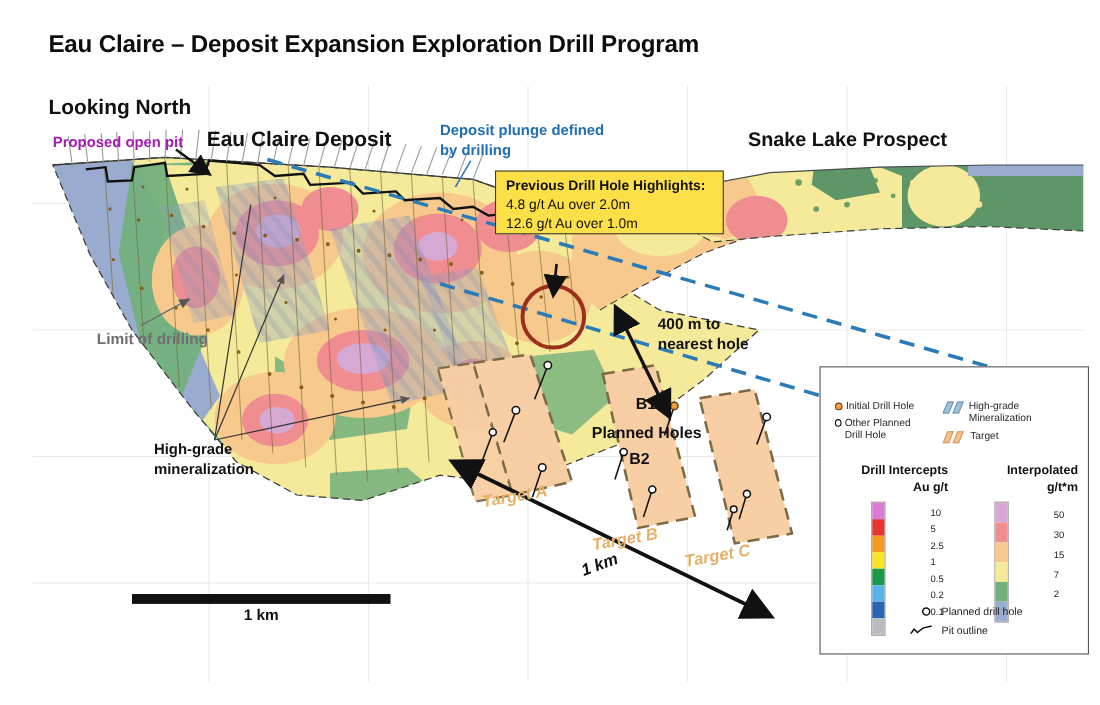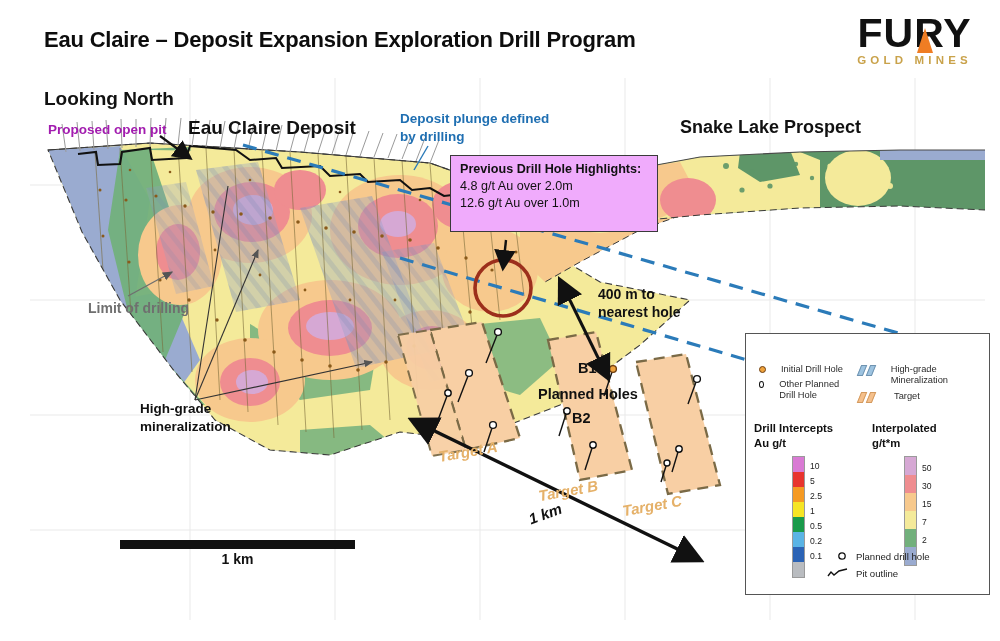--- a/index.html
+++ b/index.html
@@ -52,59 +52,59 @@
   .tgt-a{left:438px;top:443px;transform:rotate(-10deg);}
   .tgt-b{left:538px;top:482px;transform:rotate(-10deg);}
   .tgt-c{left:622px;top:497px;transform:rotate(-10deg);}
 
   .lbl-1km-diag{left:528px;top:505px;font-size:15px;font-weight:bold;
                 font-style:italic;color:#111;transform:rotate(-20deg);}
 
   
   .callout{
     position:absolute;left:450px;top:155px;width:208px;
-    background:#f0abfc;border:1.4px solid #3a3a3a;
-    padding:6px 8px 19px 9px;box-sizing:border-box;
+    background:#fde047;border:1.4px solid #3a3a3a;
+    padding:6px 8px 0 9px;box-sizing:border-box;
   }
   .callout .ch{font-size:12.6px;font-weight:bold;color:#111;margin-bottom:2px;}
   .callout .cl{font-size:12.6px;color:#111;line-height:1.34;}
 
   
   .scalebar{position:absolute;left:120px;top:540px;width:235px;height:9px;
             background:#111;}
   .scalelbl{position:absolute;left:120px;top:551px;width:235px;text-align:center;
             font-size:14px;font-weight:bold;color:#111;}
 
   
   .legend{
     position:absolute;left:745px;top:333px;width:245px;height:262px;
     background:#fff;border:1.3px solid #555;box-sizing:border-box;
     font-size:9px;
   }
   .legend-title{text-align:center;font-size:13px;font-weight:bold;
                 color:#111;margin-top:7px;letter-spacing:.2px;}
-  .lg-row{position:absolute;display:flex;align-items:flex-start;gap:15px;}
+  .lg-row{position:absolute;display:flex;align-items:flex-start;gap:3px;}
   .lg-txt{font-size:9.3px;color:#2b2b2b;line-height:1.22;}
 
   .dot-initial{width:7px;height:7px;border-radius:50%;background:#f0a33c;
                border:1.6px solid #6e3f12;box-sizing:border-box;margin-top:2px;}
   .dot-open{width:7px;height:7px;border-radius:50%;background:#fff;
             border:1.6px solid #111;box-sizing:border-box;margin-top:2px;}
 
   .swatch{width:20px;height:11px;position:relative;margin-top:1px;}
   .swatch i{position:absolute;top:0;width:6px;height:11px;display:block;
             transform:skewX(-22deg);}
   .sw-hg i{background:#9dc3e0;border:.7px solid #6f93b0;box-sizing:border-box;}
   .sw-tg i{background:#f5c08c;border:.7px solid #d39a5f;box-sizing:border-box;}
 
   .ramp-head{position:absolute;font-size:11.3px;font-weight:bold;color:#111;
-             text-align:left;line-height:1.2;}
+             text-align:right;line-height:1.2;}
   .ramp{position:absolute;width:13px;border:.8px solid #9a9a9a;box-sizing:border-box;}
   .ramp b{display:block;width:100%;}
-  .ramp-ticks{position:absolute;font-size:8.6px;color:#222;}
+  .ramp-ticks{position:absolute;font-size:8.6px;color:#222;margin-left:36px;}
   .ramp-ticks span{display:block;}
 
   .lg-bottom{position:absolute;font-size:9.6px;color:#1d1d1d;}
 
   svg.lay{position:absolute;left:0;top:0;width:1000px;height:641px;
           pointer-events:none;}
 </style>
 </head>
 <body>
 
@@ -411,25 +411,20 @@
     <path d="M195,400 L372,362" stroke="#333" stroke-width="1.1" fill="none" marker-end="url(#arrThin)"></path>
     <path d="M195,400 L228,186" stroke="#333" stroke-width="1.1" fill="none"></path>
 
     <path d="M560,280 L608,378" stroke="#111" stroke-width="3" marker-start="url(#arrT)" marker-end="url(#arrH)" fill="none"></path>
 
     <path d="M412,420 L700,560" stroke="#111" stroke-width="3.4" marker-start="url(#arrT)" marker-end="url(#arrH)" fill="none"></path>
   </svg>
 
   <div class="title">Eau Claire – Deposit Expansion Exploration Drill Program</div>
 
-  <div class="logo">
-    <div class="logo-word">FURY</div>
-    <div class="logo-flame"></div>
-    <div class="logo-sub">GOLD MINES</div>
-  </div>
 
   <div class="lbl lbl-looking">Looking North</div>
   <div class="lbl lbl-pit">Proposed open pit</div>
   <div class="lbl lbl-eauclaire">Eau Claire Deposit</div>
   <div class="lbl lbl-plunge">Deposit plunge defined by drilling</div>
   <div class="lbl lbl-snake">Snake Lake Prospect</div>
   <div class="lbl lbl-limit">Limit of drilling</div>
   <div class="lbl lbl-highgrade">High-grade mineralization</div>
   <div class="lbl lbl-400m">400 m to nearest hole</div>
   <div class="lbl lbl-planned">Planned Holes</div>

